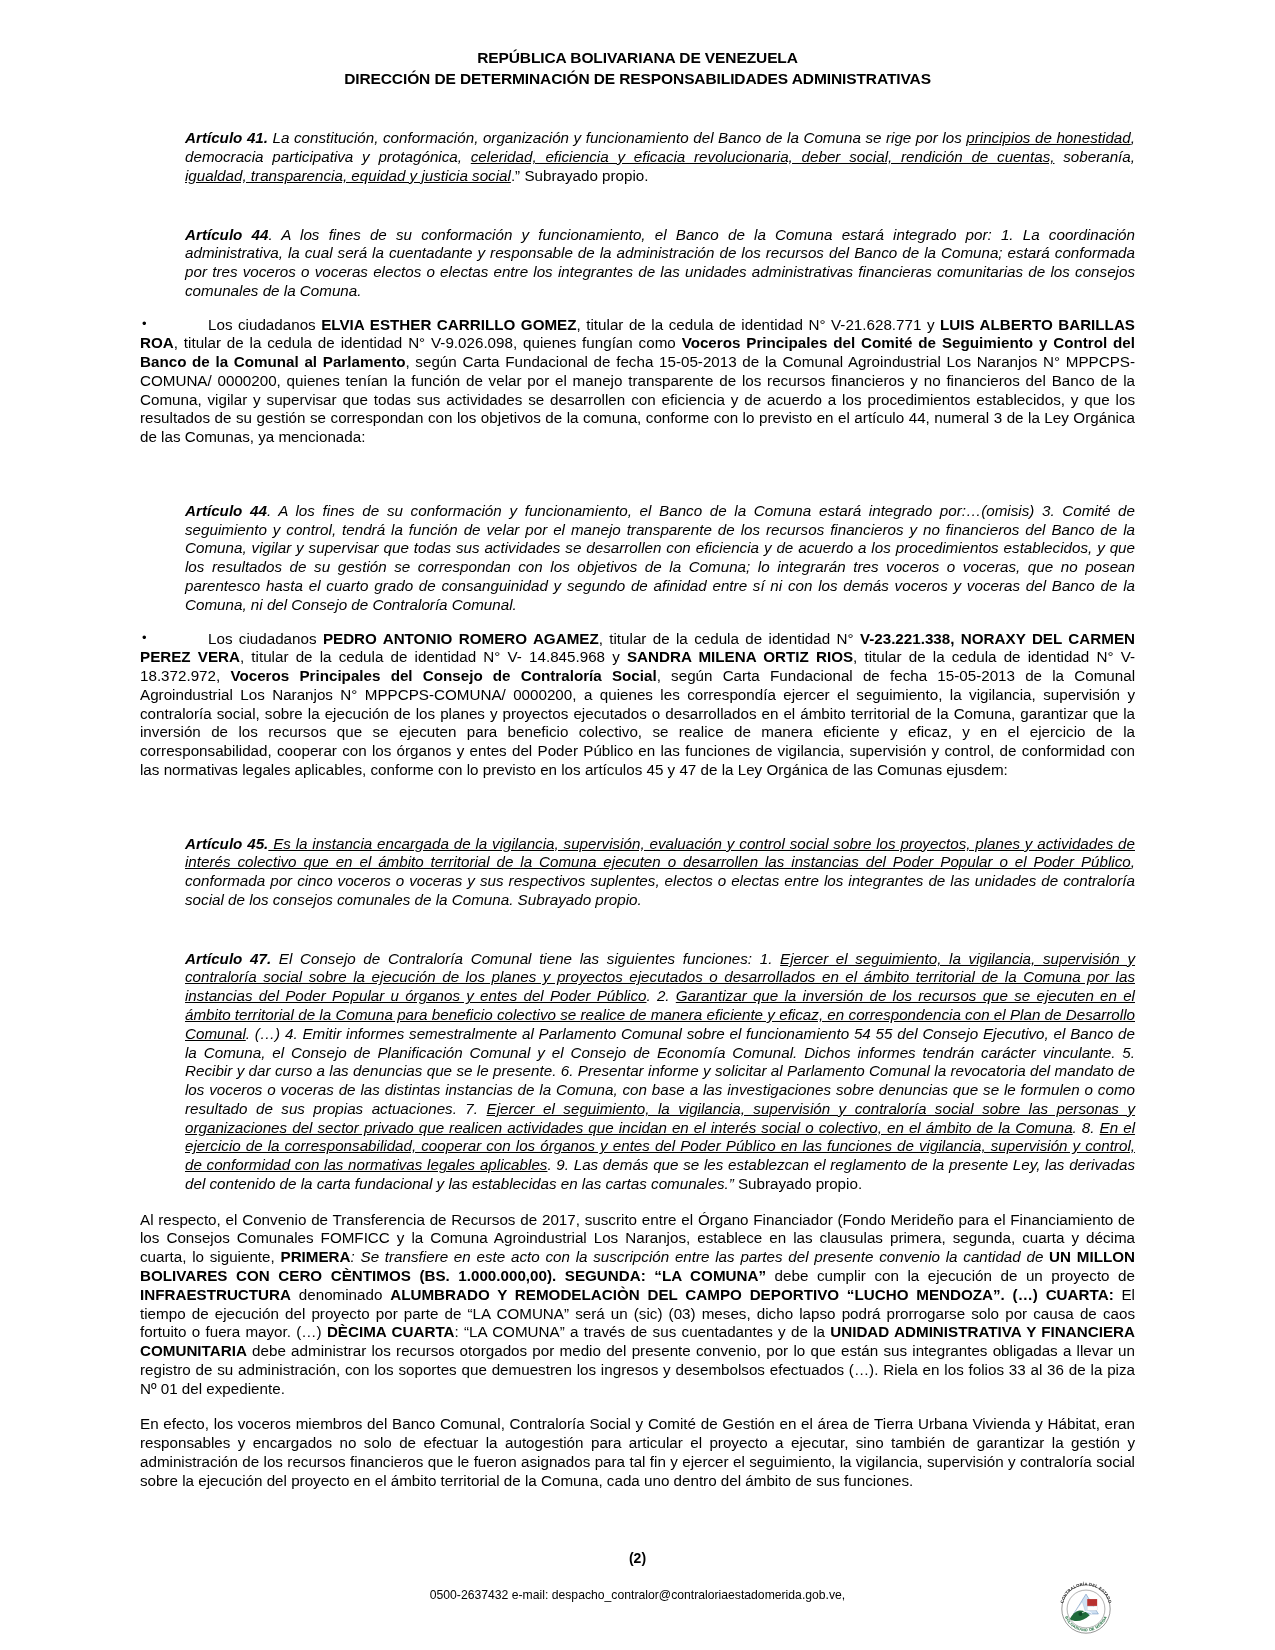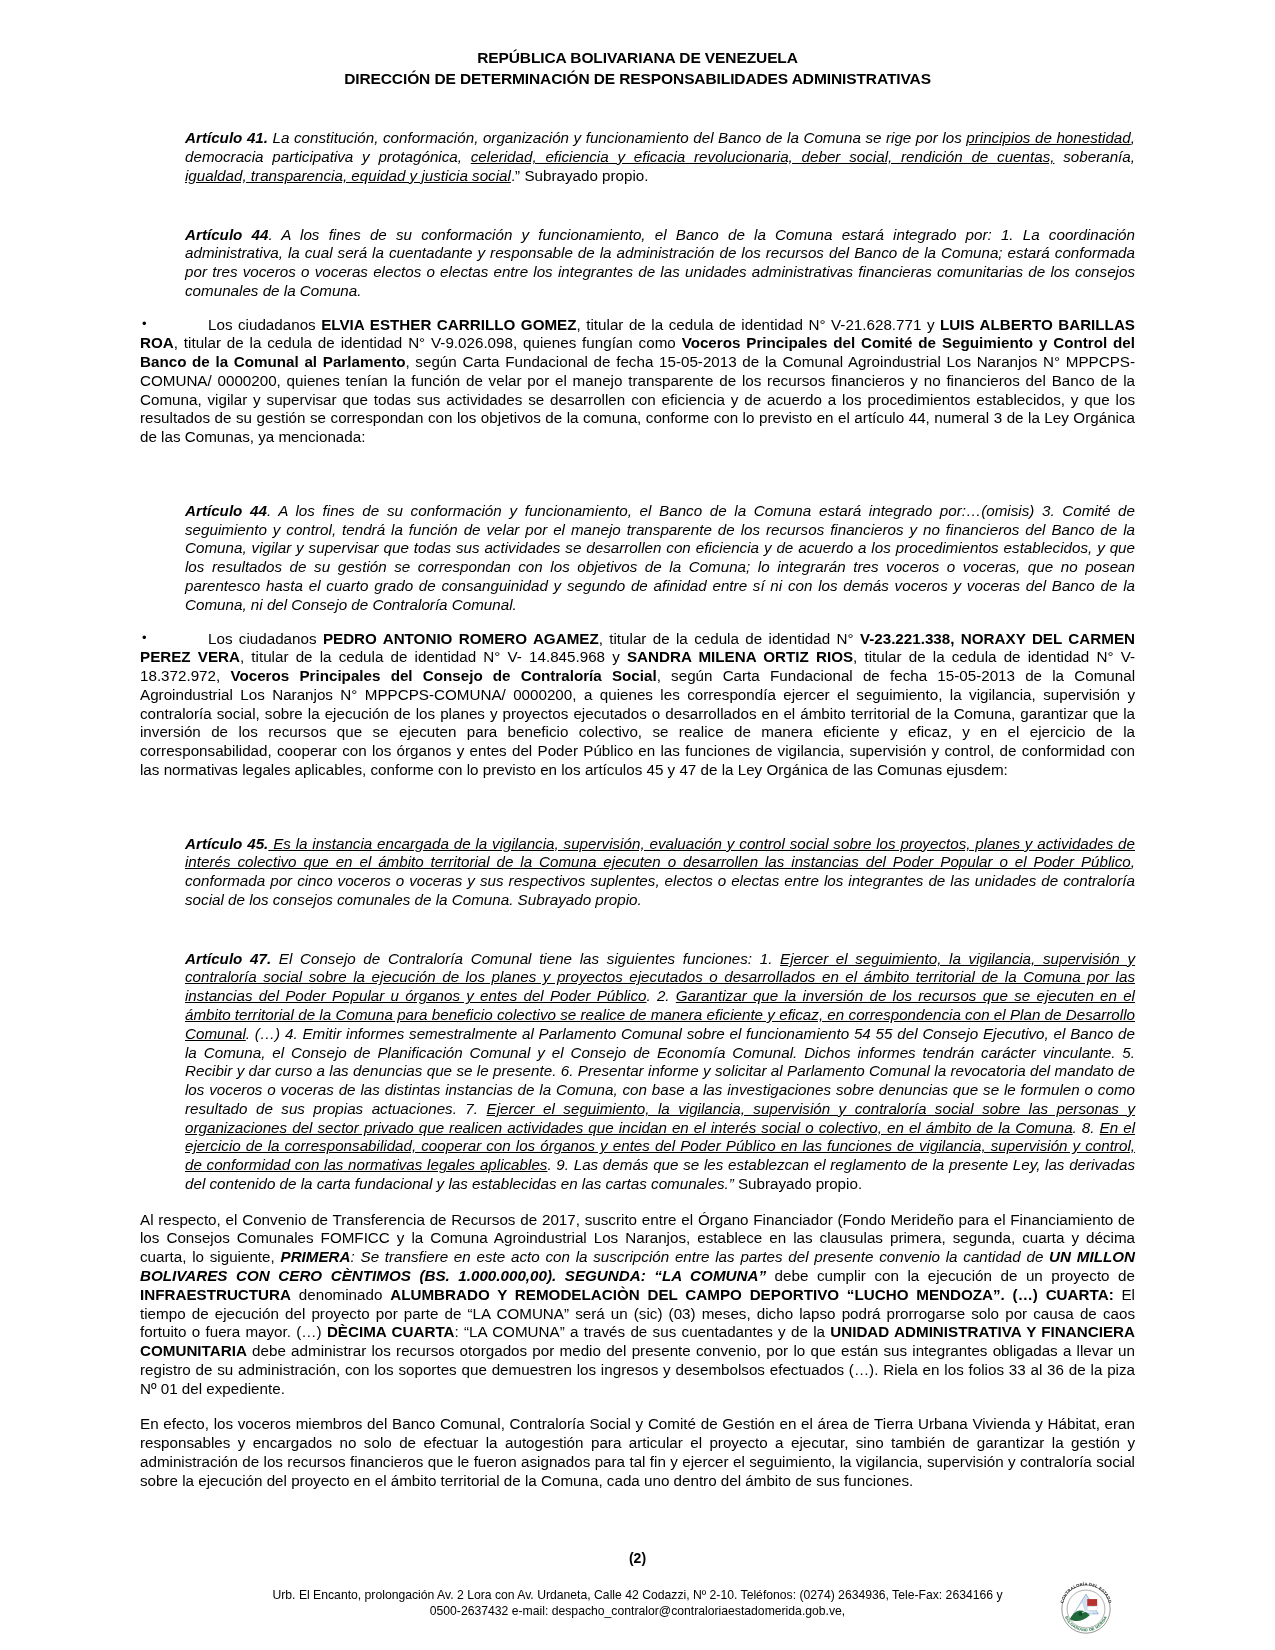--- a/index.html
+++ b/index.html
@@ -65,21 +65,21 @@
     font-size: 13px;
     position: relative;
     left: 2px;
     top: -2px;
   }
 
   b, strong { font-weight: bold; }
   i, em { }
   u { text-decoration: underline; }
 
-  .bi { font-weight: bold; font-style: italic; }
+  .bi { font-weight: bold; }
 
   .pagenum {
     position: absolute;
     left: 0;
     right: 0;
     top: 1550px;
     text-align: center;
     font-weight: bold;
     font-size: 14px;
   }
@@ -144,21 +144,20 @@
 
     <div class="spacer-lg"></div>
 
     <p>En efecto, los voceros miembros del Banco Comunal, Contraloría Social y Comité de Gestión en el área de Tierra Urbana Vivienda y Hábitat, eran responsables y encargados no solo de efectuar la autogestión para articular el proyecto a ejecutar, sino también de garantizar la gestión y administración de los recursos financieros que le fueron asignados para tal fin y ejercer el seguimiento, la vigilancia, supervisión y contraloría social sobre la ejecución del proyecto en el ámbito territorial de la Comuna, cada uno dentro del ámbito de sus funciones.</p>
 
   </div>
 
   <div class="pagenum">(2)</div>
 
   <div class="footer">
-    <div class="line">Urb. El Encanto, prolongación Av. 2 Lora con Av. Urdaneta, Calle 42 Codazzi, Nº 2-10. Teléfonos: (0274) 2634936, Tele-Fax: 2634166 y</div>
     <div class="line">0500-2637432 e-mail: despacho_contralor@contraloriaestadomerida.gob.ve,</div>
   </div>
 
   <div class="seal">
     <svg viewBox="0 0 100 100" width="100%" height="100%" aria-hidden="true">
       <defs>
         <path id="sealTop" d="M 12,50 A 38,38 0 0 1 88,50"></path>
         <path id="sealBot" d="M 14,50 A 36,36 0 0 0 86,50"></path>
       </defs>
       <circle cx="50" cy="50" r="39" fill="none" stroke="#2a2a2a" stroke-width="0.8"></circle>

